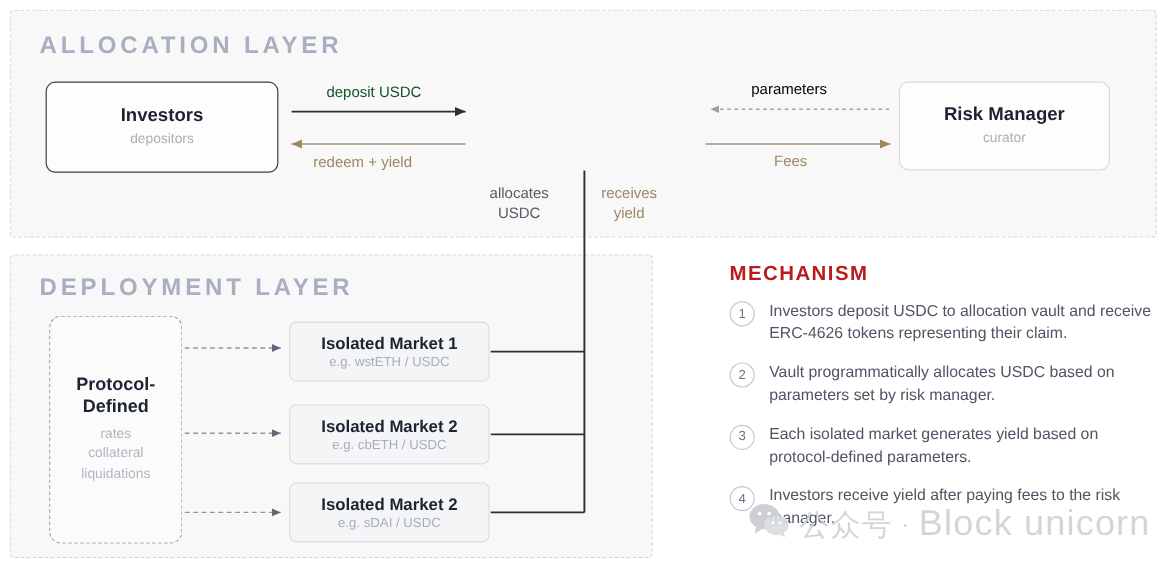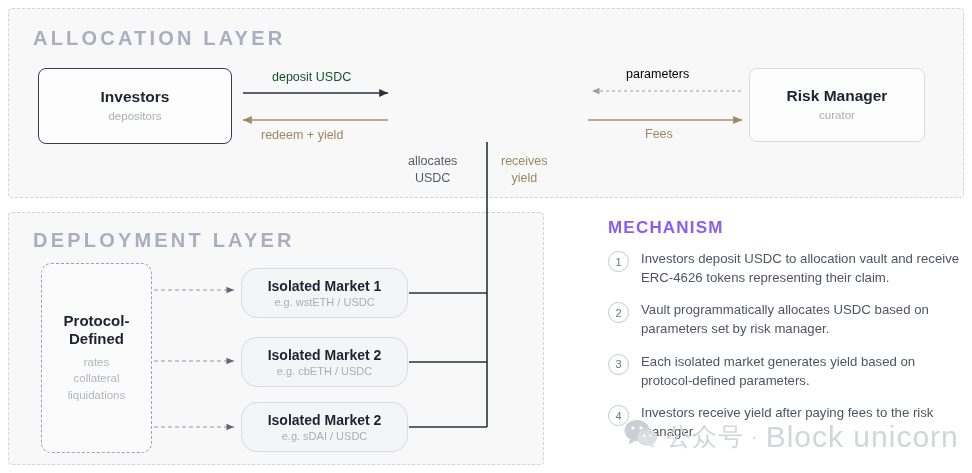--- a/index.html
+++ b/index.html
@@ -79,21 +79,21 @@
   }
   #node-protocol .t { font-size: 15px; font-weight: 700; color:#1d2330; line-height:1.22; }
   #node-protocol .s { font-size: 11.5px; color:#b0b5bf; line-height:1.45; margin-top:5px; }
 
   
   .market {
     position: absolute;
     left: 241px; width: 167px; height: 50px;
     background: #f4f5f7;
     border: 1px solid #d8dce3;
-    border-radius: 16px;
+    border-radius: 6px;
     display: flex; flex-direction: column;
     align-items: center; justify-content: center; text-align: center;
   }
   .market .t { font-size: 14px; font-weight: 700; color: #1d2330; }
   .market .s { font-size: 11px; color: #a9aeb8; margin-top: 2px; }
   #market-1 { top: 268px; }
   #market-2 { top: 337px; }
   #market-3 { top: 402px; }
 
   
@@ -111,21 +111,21 @@
   #lbl-deposit   { left: 272px; top: 70px; }
   #lbl-redeem    { left: 261px; top: 128px; }
   #lbl-parameters{ left: 626px; top: 67px; }
   #lbl-fees      { left: 645px; top: 127px; }
   #lbl-allocates { left: 408px; top: 153px; text-align:center; line-height:1.35; color:#555b68; }
   #lbl-receives  { left: 501px; top: 153px; text-align:center; line-height:1.35; color:#9d8763; }
 
   
   #mechanism { position: absolute; left: 608px; top: 218px; width: 352px; }
   #mechanism-title {
-    font-size: 17px; font-weight: 700; letter-spacing: 1.2px; color: #8b5cf6;
+    font-size: 17px; font-weight: 700; letter-spacing: 1.2px; color: #b91c1c;
     margin-bottom: 12px;
   }
   .step { display: flex; align-items: flex-start; margin-bottom: 14px; }
   .step-num {
     flex: 0 0 auto;
     width: 21px; height: 21px; border-radius: 50%;
     border: 1px solid #c2c8d3;
     color: #6d7483; font-size: 11px;
     display: flex; align-items: center; justify-content: center;
     margin-top: 1px;

